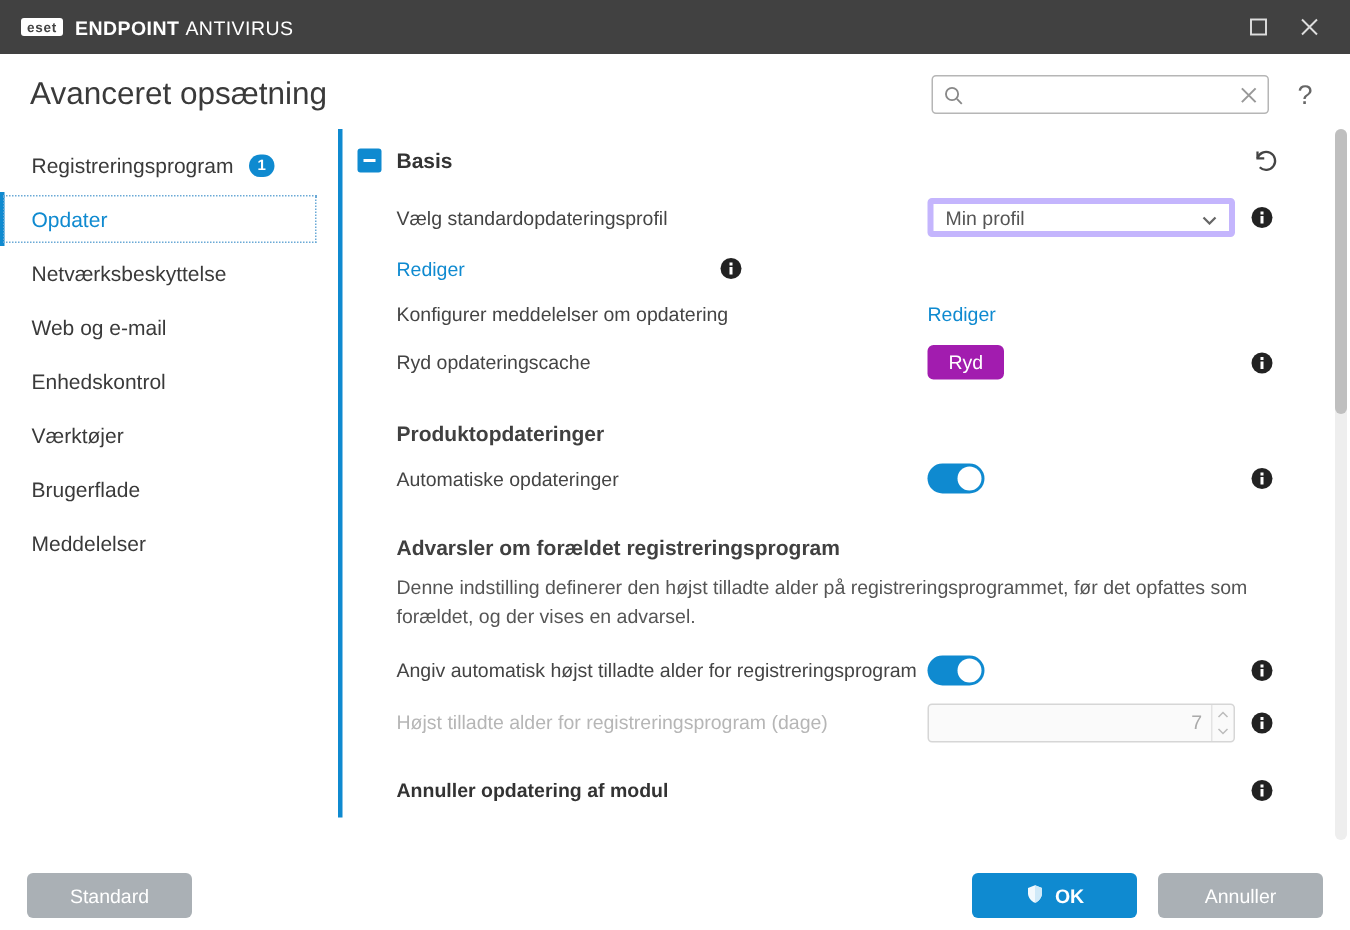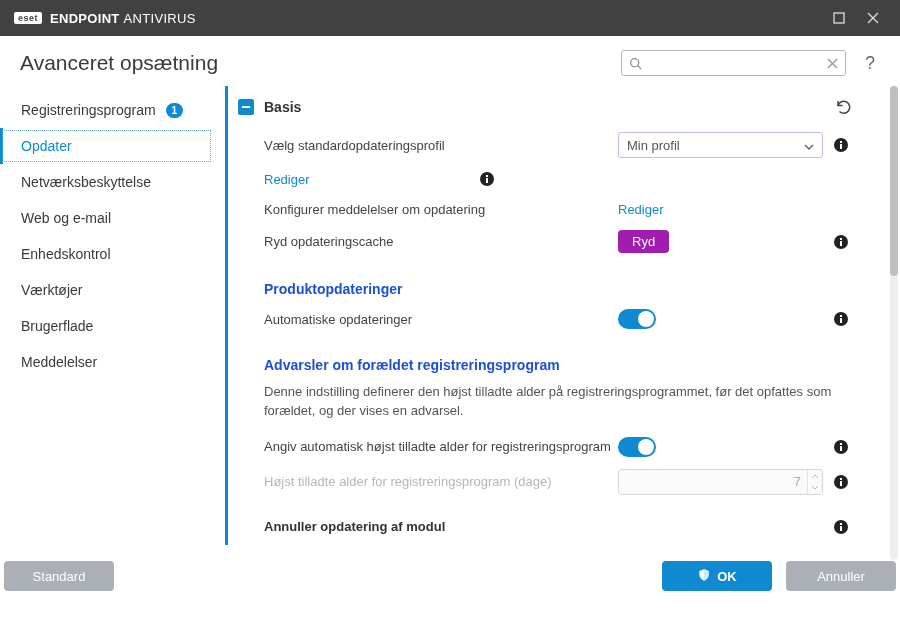--- a/index.html
+++ b/index.html
@@ -94,25 +94,25 @@
   .undo-btn svg { width: 18px; height: 18px; }
 
   .row {
     display: flex; align-items: center; padding: 6px 8px 6px 36px;
     font-size: 13px; color: #444; min-height: 30px;
   }
   .row .label { flex: 1; }
   .row .ctrl  { width: 210px; display: flex; align-items: center; }
   .row .info  { width: 26px; display: flex; justify-content: center; color: #222; }
   .row .info svg { width:16px; height:16px; }
-  .subheading { font-weight: 600; color: #1d4ed8; padding: 22px 8px 6px 36px; font-size: 14px;}
+  .subheading { font-weight: 600; color: #404040; padding: 22px 8px 6px 36px; font-size: 14px;}
   .desc { padding: 4px 30px 10px 36px; font-size: 13px; color: #555; line-height: 1.45;}
 
   .select {
-    width: 205px; height: 26px; border: 1px solid #c4b5fd; border-radius: 3px;
+    width: 205px; height: 26px; border: 4px solid #c4b5fd; border-radius: 3px;
     background: #fff; display: flex; align-items: center; padding: 0 8px;
     font-size: 13px; color: #555; justify-content: space-between; gap: 12px;
   }
   .select .chev { color: #666; }
 
   .linkbtn { color: #0f8ad0; font-size: 13px; }
   .pillbtn {
     background: #a21caf; color: #fff; font-size: 13px;
     padding: 4px 14px; border-radius: 4px;
   }
@@ -137,21 +137,21 @@
   }
   .numbox .steppers {
     width: 18px; display: flex; flex-direction: column; border-left: 1px solid #e3e3e3;
   }
   .numbox .step { height: 12px; display:flex; align-items:center; justify-content:center; }
   .numbox .step svg { width:8px; height:6px; }
   .row.disabled .label { color: #b6b6b6; }
 
   
   .footer {
-    height: 52px; display: flex; align-items: flex-start; padding: 0 4px; gap: 14px;
+    height: 52px; display: flex; align-items: flex-end; padding: 0 18px; gap: 14px;
     border-top: 1px solid #eee0;
   }
   .footer .spacer { flex: 1; }
   .btn {
     min-width: 110px; height: 30px; border-radius: 4px; font-size: 13px;
     display: flex; align-items: center; justify-content: center; gap: 6px;
   }
   .btn-grey { background: #aab0b5; color: #fff; }
   .btn-blue { background: #0f8ad0; color: #fff; font-weight: 600; }
   .btn-blue svg { width: 14px; height: 14px; }

